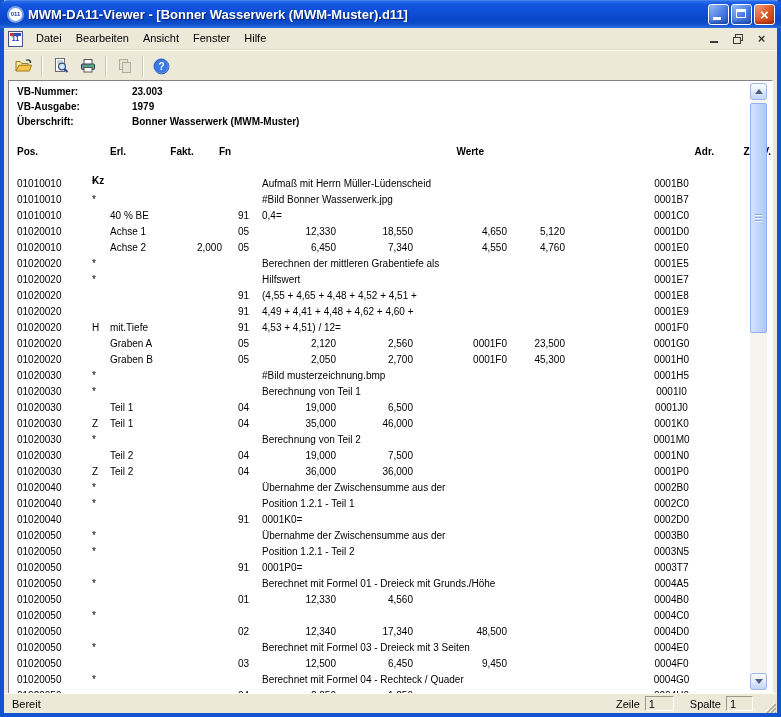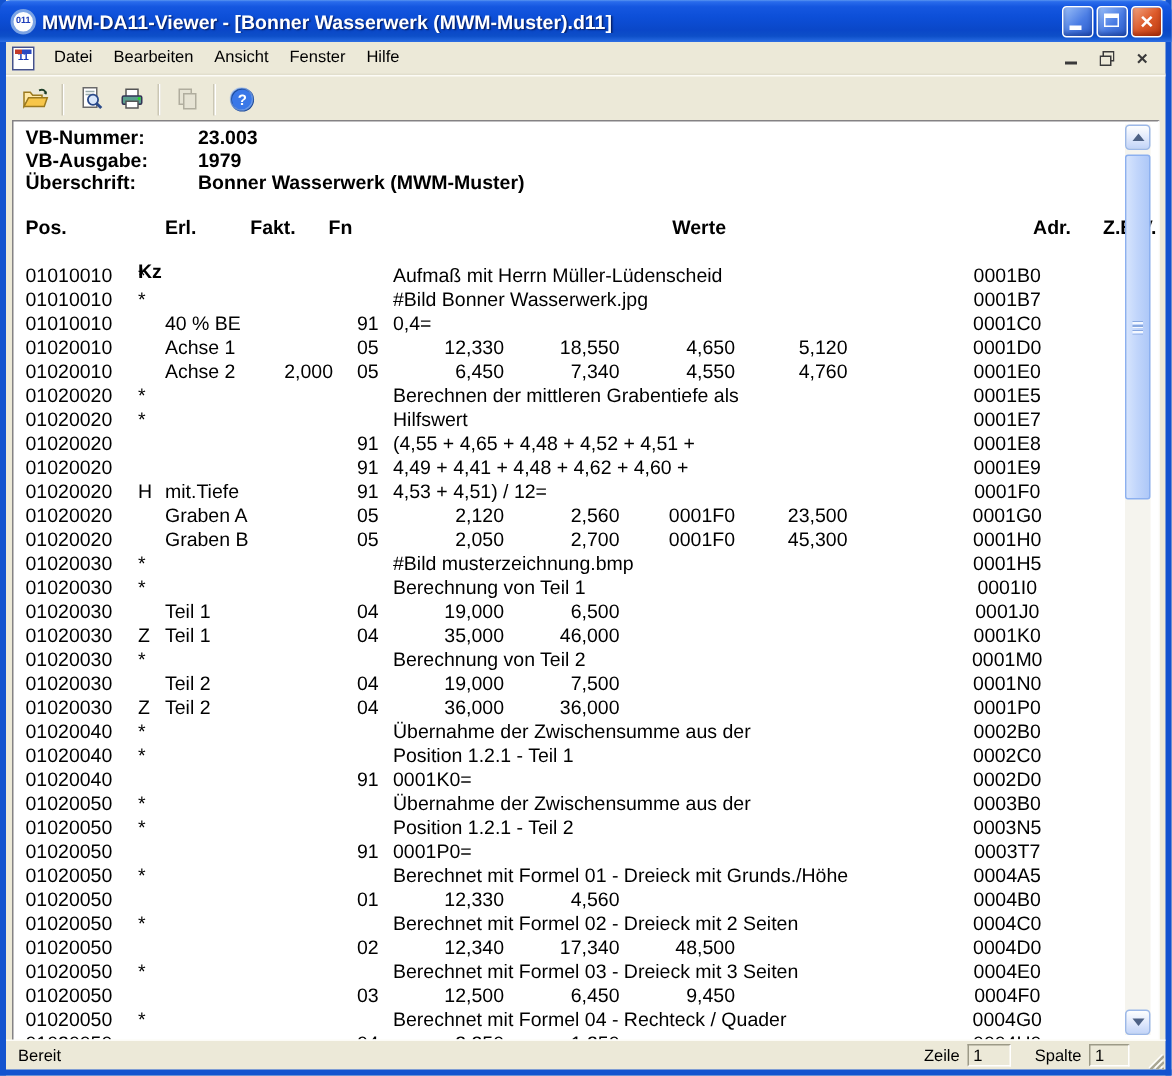--- a/index.html
+++ b/index.html
@@ -69,40 +69,40 @@
     border-top:1px solid #fcfbf6;
   }
   .tb-btn{width:25px;height:24px;display:flex;align-items:center;justify-content:center;border:1px solid transparent;border-radius:2px;}
   .tb-sep{width:1px;height:21px;background:#cbc7b4;border-right:1px solid #fff;margin:0 4px;}
   
   .content{
     position:absolute;left:4px;right:4px;top:80px;height:614px;
     background:#fff;border:1px solid #848284;border-right-color:#fdfdfd;border-bottom-color:#fdfdfd;
     box-sizing:border-box;overflow:hidden;
   }
-  .doc{position:absolute;inset:0;font-size:13px;color:#000;}
+  .doc{position:absolute;inset:0;font-size:10px;color:#000;}
   .fld{position:absolute;height:15px;line-height:15px;font-weight:bold;white-space:nowrap;}
   .fld-label{left:8px;}
   .fld-value{left:123px;}
   .colhead{position:absolute;top:63px;height:15px;line-height:15px;font-weight:bold;white-space:nowrap;}
   .ch-pos{left:8px;} .ch-kz{left:83px;margin-top:29px;} .ch-erl{left:101px;}
   .ch-fakt{left:133px;width:80px;text-align:center;}
   .ch-fn{left:210px;}
   .ch-werte{left:375px;width:100px;text-align:right;}
   .ch-adr{left:645px;width:60px;text-align:right;}
   .ch-zbv{left:712px;width:50px;text-align:right;}
   .rows{position:absolute;left:0;top:0;right:20px;bottom:0;overflow:hidden;}
   .trow{position:absolute;left:0;width:100%;height:16px;}
   .trow span{position:absolute;top:0;line-height:16px;white-space:nowrap;}
   .c-pos{left:8px;} .c-kz{left:83px;} .c-erl{left:101px;}
   .c-fakt{left:133px;width:80px;text-align:right;}
   .c-fn{left:229px;} .c-text{left:253px;}
   .c-v1{left:250px;width:77px;text-align:right;}
   .c-v2{left:332px;width:72px;text-align:right;}
-  .c-v3{left:409px;width:72px;text-align:right;}
+  .c-v3{left:426px;width:72px;text-align:right;}
   .c-v4{left:484px;width:72px;text-align:right;}
   .c-adr{left:624px;width:77px;text-align:center;}
   
   .scrollbar{position:absolute;top:2px;right:5px;width:17px;bottom:3px;background:#f5f4ee;}
   .sb-btn{position:absolute;left:0;width:17px;height:17px;box-sizing:border-box;
     background:linear-gradient(180deg,#fdfefe 0%,#e2eafc 50%,#c2d4f8 100%);
     border:1px solid #9cb8e8;border-radius:3px;
     display:flex;align-items:center;justify-content:center;}
   .sb-up{top:0;} .sb-down{bottom:0;}
   .arrow-up{width:0;height:0;border-left:4px solid transparent;border-right:4px solid transparent;border-bottom:5px solid #4d6185;}
@@ -426,21 +426,20 @@
           <div class="trow" style="top: 511px;">
             <span class="c-pos">01020050</span>
             <span class="c-fn">01</span>
             <span class="c-v1">12,330</span>
             <span class="c-v2">4,560</span>
             <span class="c-adr">0004B0</span>
           </div>
           <div class="trow" style="top: 527px;">
             <span class="c-pos">01020050</span>
             <span class="c-kz">*</span>
-            <span class="c-text">Berechnet mit Formel 02 - Dreieck mit 2 Seiten</span>
             <span class="c-adr">0004C0</span>
           </div>
           <div class="trow" style="top: 543px;">
             <span class="c-pos">01020050</span>
             <span class="c-fn">02</span>
             <span class="c-v1">12,340</span>
             <span class="c-v2">17,340</span>
             <span class="c-v3">48,500</span>
             <span class="c-adr">0004D0</span>
           </div>

